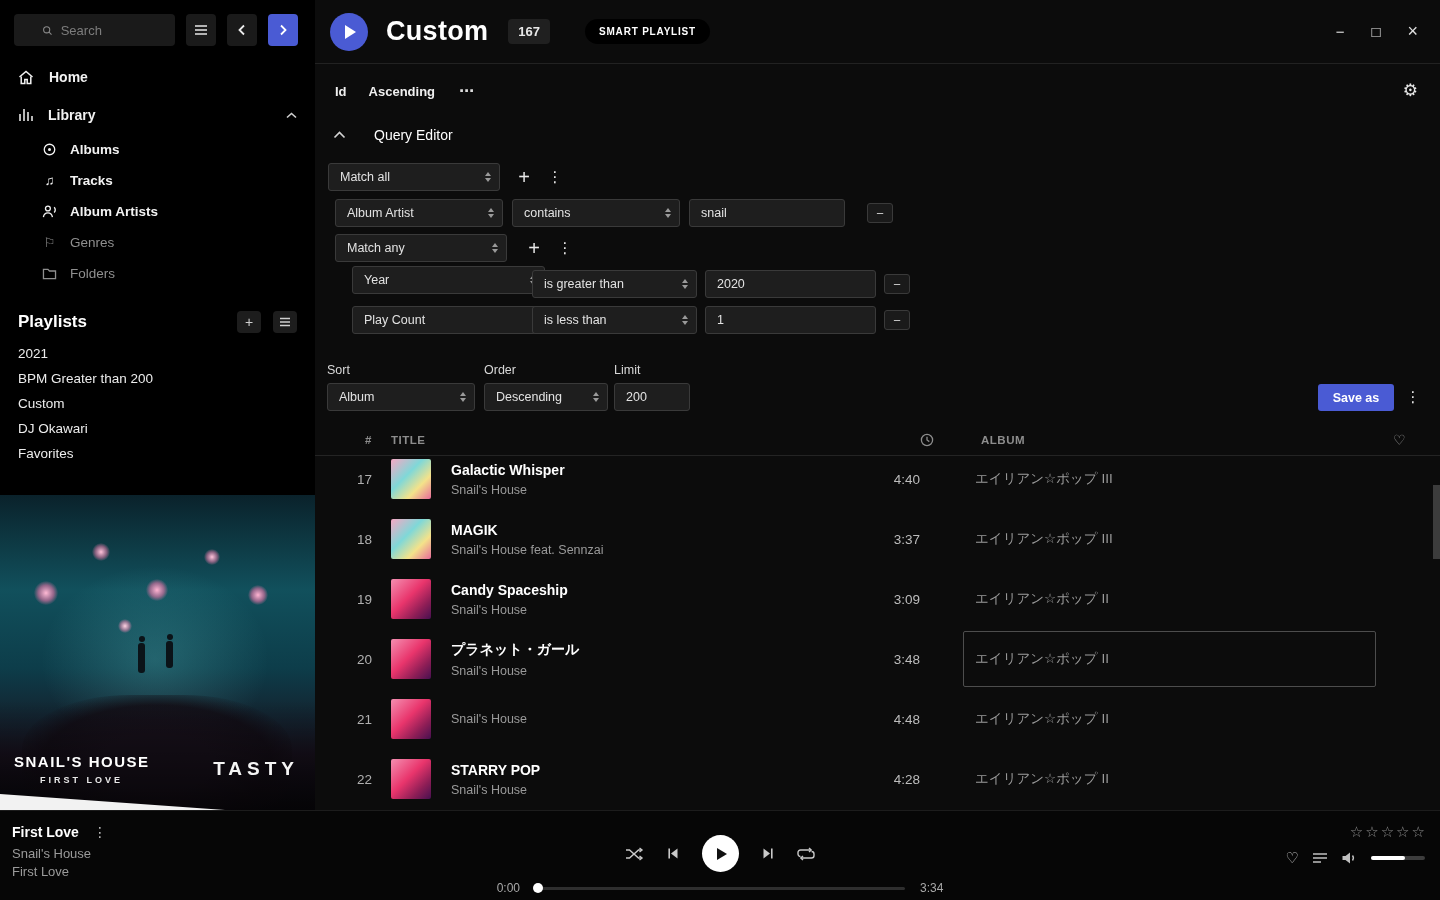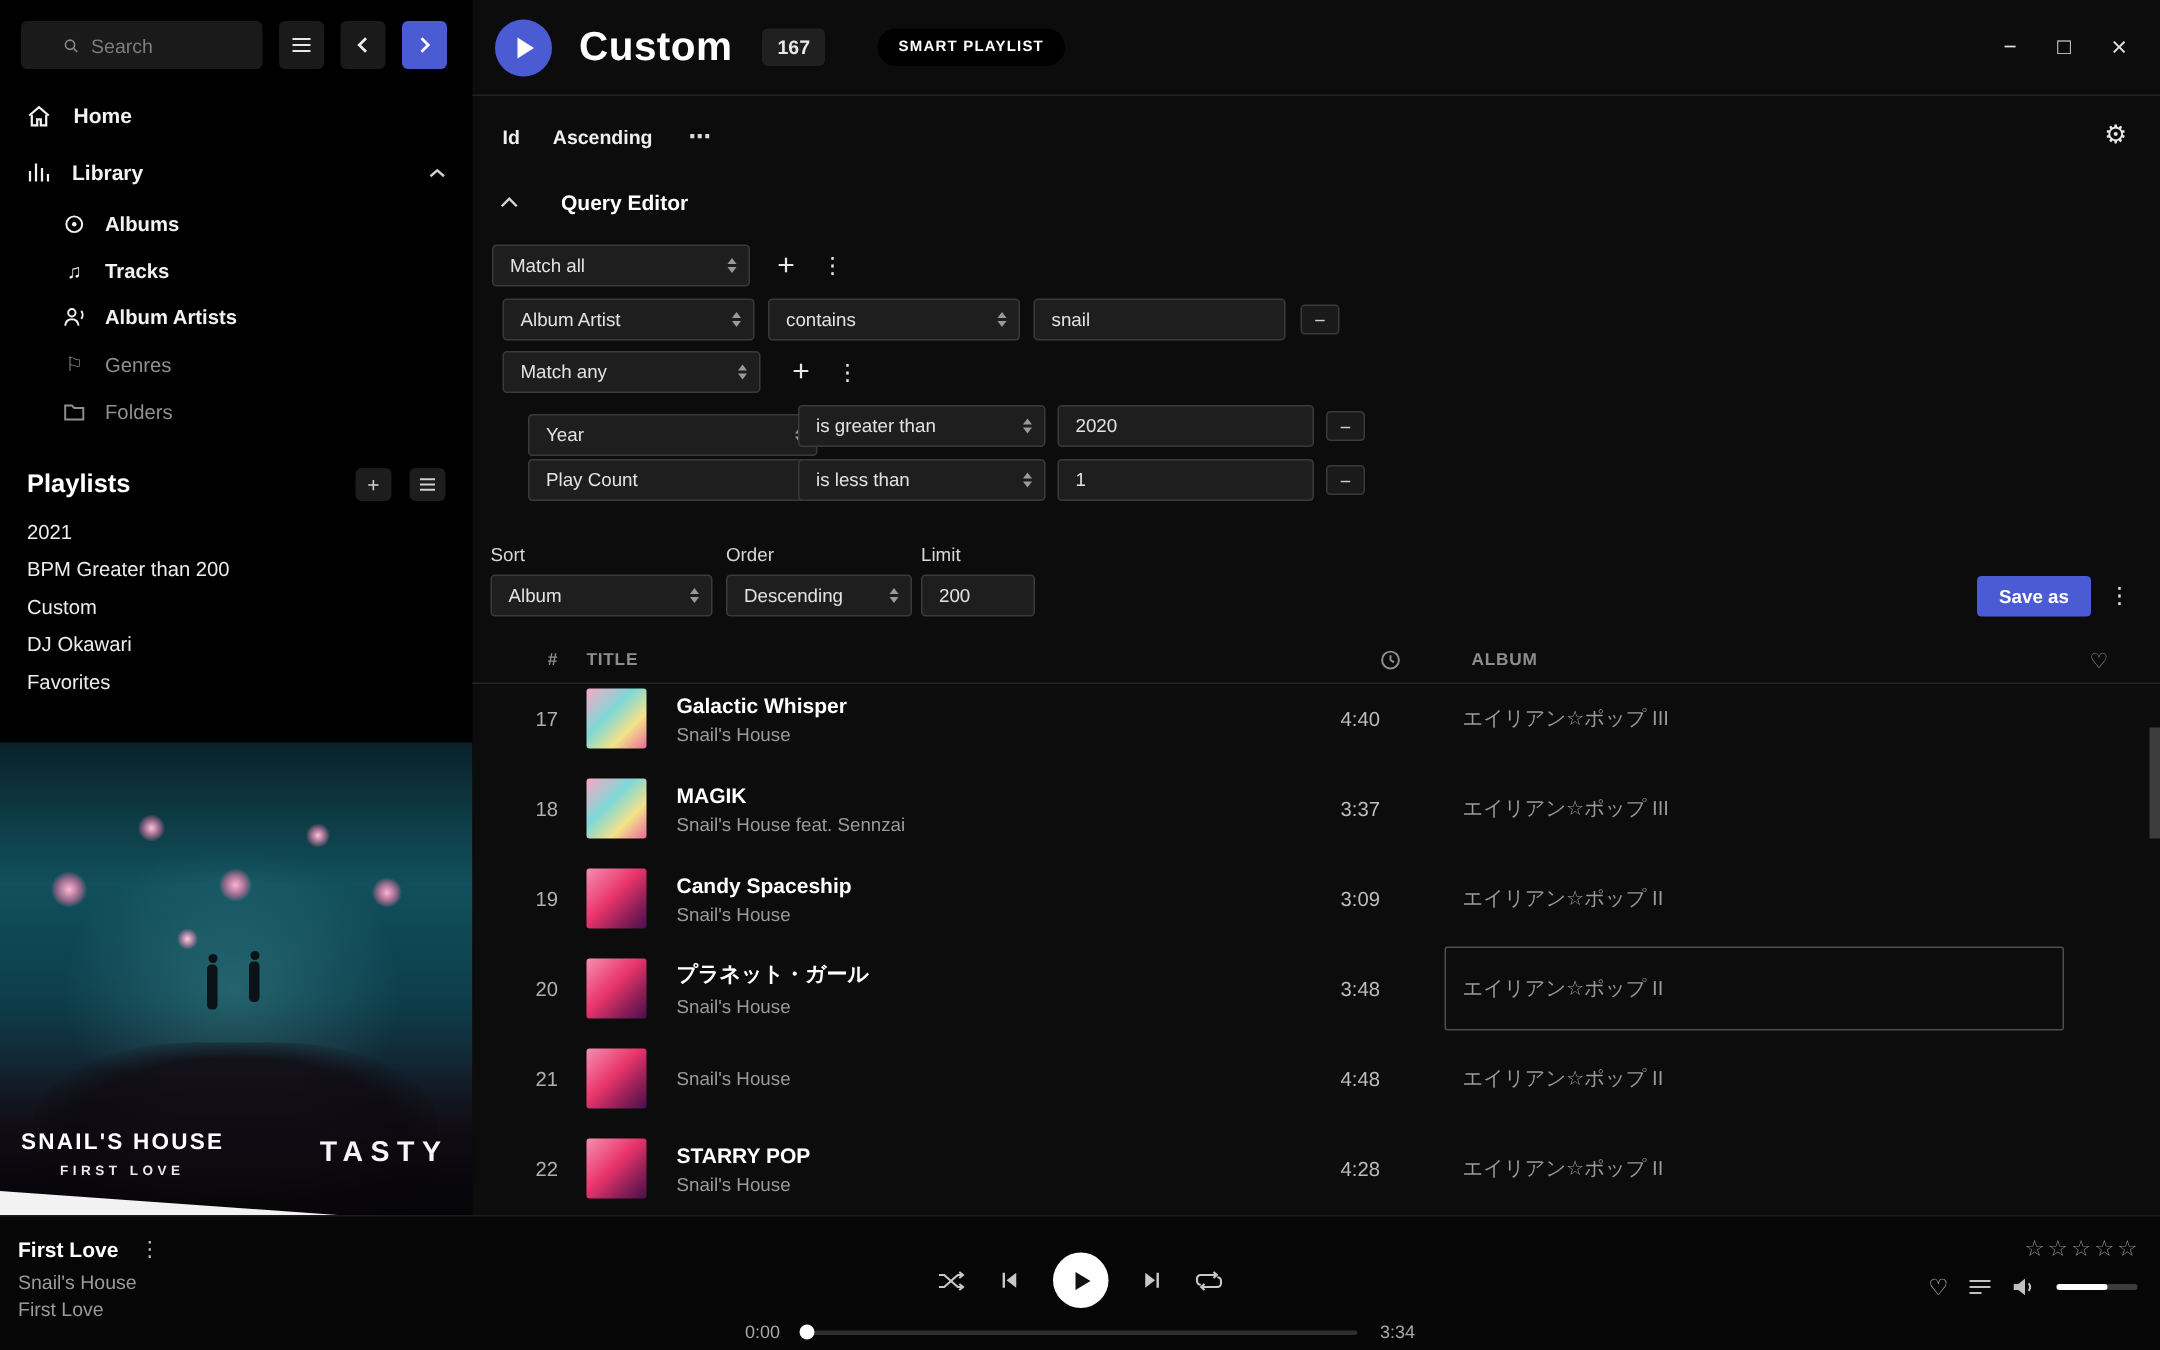--- a/index.html
+++ b/index.html
@@ -235,21 +235,21 @@
         <span style="margin-left:24px;color:#dcdcdc;font-size:15px;font-weight:700;letter-spacing:1px;cursor:pointer">⋯</span>
       </div>
       <div class="abs" style="top:80px;right:22px;font-size:17px;color:#e8e8e8;cursor:pointer">⚙</div>
 
       <div class="abs" style="top:127px;left:18px;display:flex;align-items:center;gap:28px">
         <span style="cursor:pointer;display:flex">
           <svg width="13" height="8" viewBox="0 0 13 8">
               <path d="M1.5 6.5 6.5 1.5 11.5 6.5" fill="none" stroke="#d5d5d5" stroke-width="1.6"></path>
             </svg>
         </span>
-        <span style="font-size:14px;font-weight:700">Query Editor</span>
+        <span style="font-size:14px;font-weight:400">Query Editor</span>
       </div>
 
       <div class="select" style="top:163px;left:13px;width:172px">
         <span>Match all</span>
         <span class="sel-arrows">
             <i class="up"></i>
             <i class="dn"></i>
           </span>
       </div>
       <div class="icon-btn" style="top:164px;left:196px;width:26px;height:26px;font-size:20px">
@@ -266,40 +266,40 @@
             <i class="dn"></i>
           </span>
       </div>
       <div class="select" style="top:199px;left:197px;width:168px">
         <span>contains</span>
         <span class="sel-arrows">
             <i class="up"></i>
             <i class="dn"></i>
           </span>
       </div>
-      <input class="tinput" style="top: 199px; left: 374px; width: 168px;" value="snail">
+      <input class="tinput" style="top: 199px; left: 374px; width: 156px;" value="snail">
       <div class="minus-box" style="top:203px;left:552px">
           <span>−</span>
         </div>
 
       <div class="select" style="top:234px;left:20px;width:172px">
         <span>Match any</span>
         <span class="sel-arrows">
             <i class="up"></i>
             <i class="dn"></i>
           </span>
       </div>
       <div class="icon-btn" style="top:235px;left:206px;width:26px;height:26px;font-size:20px">
           <span>+</span>
         </div>
       <div class="icon-btn" style="top:237px;left:240px;width:20px;height:22px;font-size:15px">
           <span>⋮</span>
         </div>
 
-      <div class="select" style="top:276px;left:37px;width:193px">
+      <div class="select" style="top:266px;left:37px;width:193px">
         <span>Year</span>
         <span class="sel-arrows">
             <i class="up"></i>
             <i class="dn"></i>
           </span>
       </div>
       <div class="select" style="top:270px;left:217px;width:165px">
         <span>is greater than</span>
         <span class="sel-arrows">
             <i class="up"></i>

